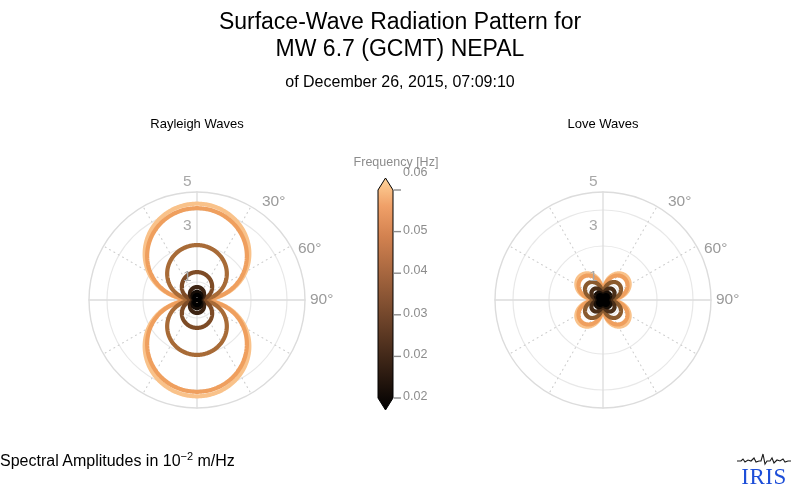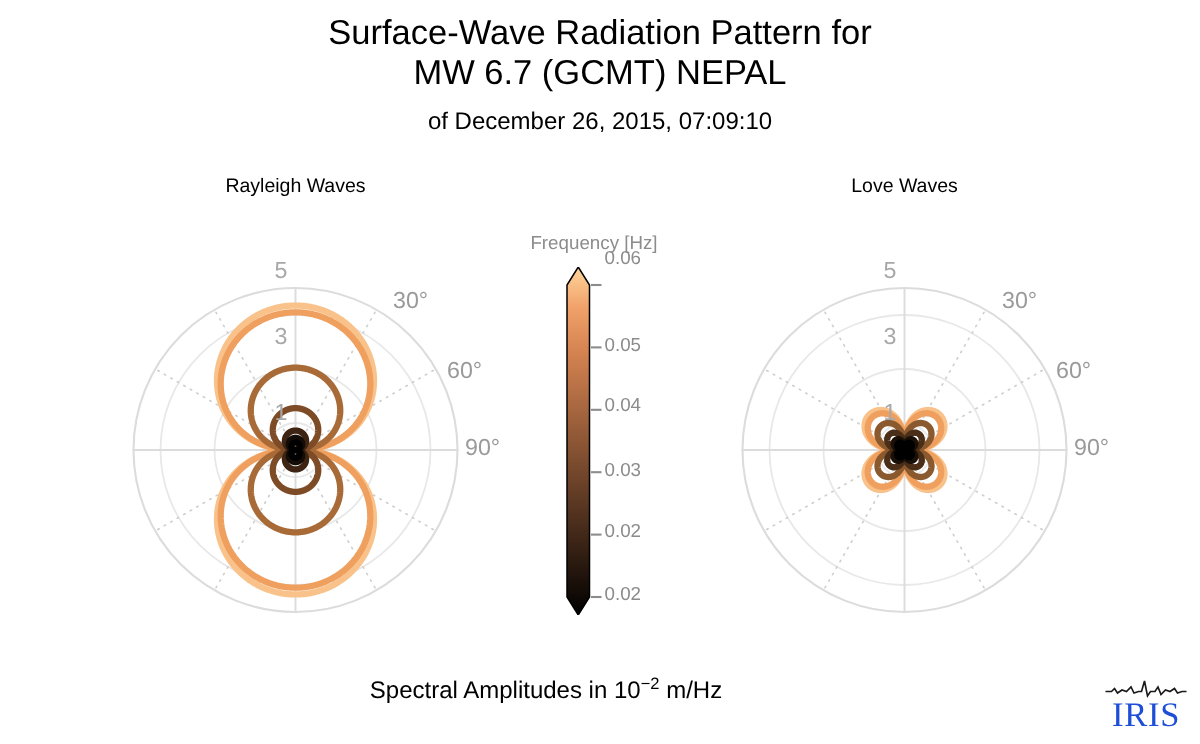--- a/index.html
+++ b/index.html
@@ -47,21 +47,20 @@
     color: #000;
     width: 300px;
   }
   #rayleigh-title { left: 47px; top: 116px; }
   #love-title     { left: 453px; top: 116px; }
 
   #caption {
     position: absolute;
     left: 0; top: 450px;
     width: 728px;
-    text-align: center;
     font-size: 16px;
     color: #000;
   }
   #caption sup { font-size: 11px; vertical-align: super; }
 
   
   #cbar-title {
     position: absolute;
     left: 316px; top: 155px;
     width: 160px;

